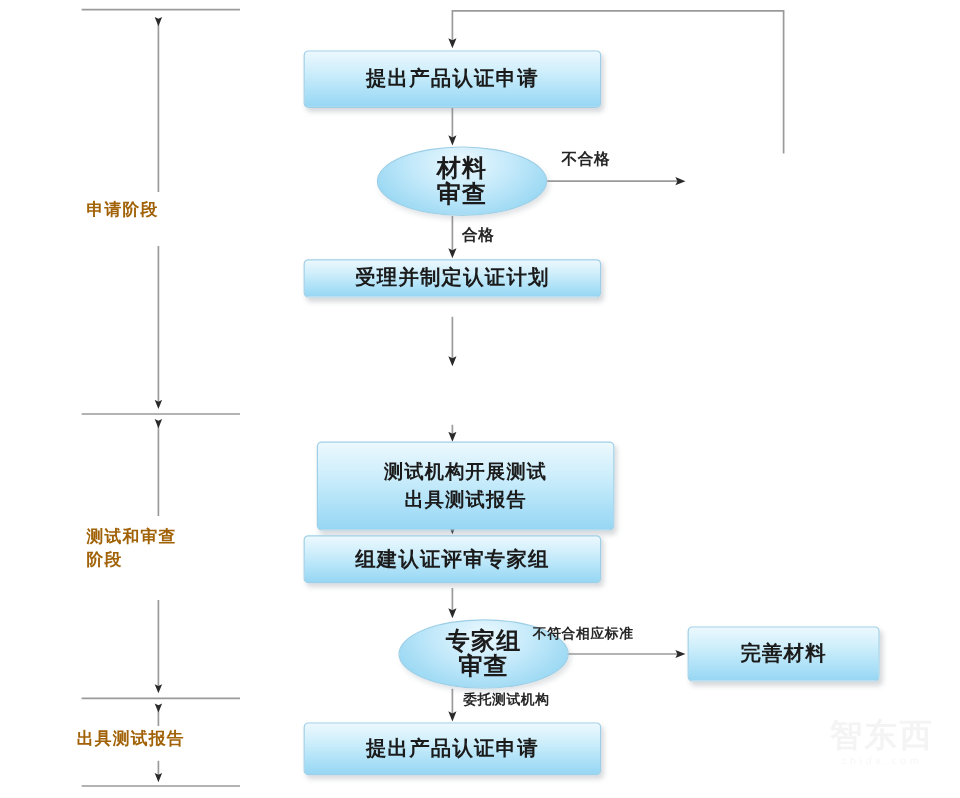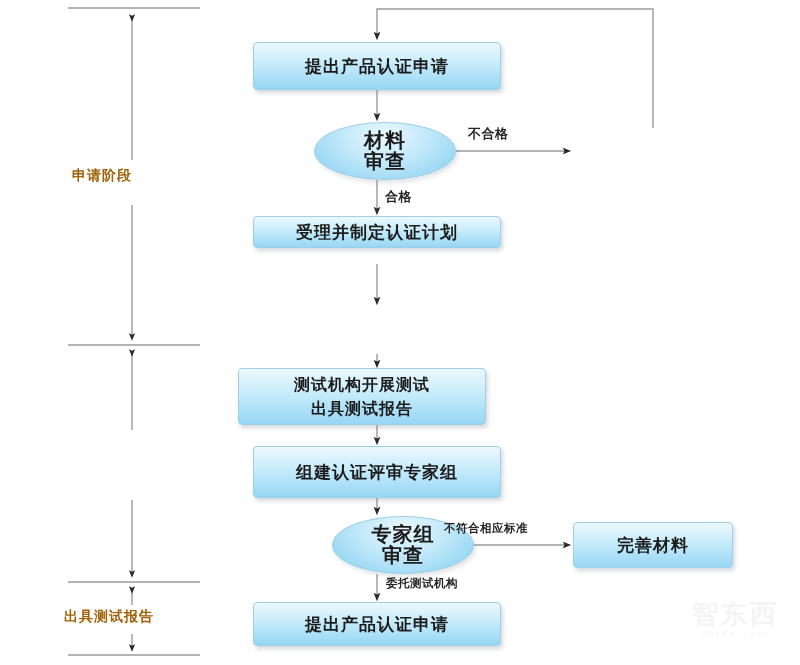--- a/index.html
+++ b/index.html
@@ -131,35 +131,37 @@
 
       <line x1="377" y1="490" x2="377" y2="511" marker-end="url(#ah)"></line>
 
       <path d="M456,545 L567,545" marker-end="url(#ah)"></path>
 
       <line x1="377" y1="574" x2="377" y2="597" marker-end="url(#ah)"></line>
     </g>
   </svg>
 
   <div class="stage-label" style="left:72px;top:166px;width:120px;">申请阶段</div>
+  <div class="stage-label" style="left:72px;top:439px;width:120px;">测试和审查
+阶段</div>
   <div class="stage-label" style="left:64px;top:607px;width:136px;">出具测试报告</div>
 
   <div class="node box" style="left:253px;top:42px;width:248px;height:48px;">提出产品认证申请</div>
 
   <div class="node ellipse" style="left:314px;top:122px;width:142px;height:58px;font-size:20px;line-height:21px;">材料
 审查</div>
 
 
   <div class="node box" style="left:253px;top:216px;width:248px;height:32px;">受理并制定认证计划</div>
 
 
-  <div class="node box" style="left:238px;top:368px;width:248px;height:57px;font-size:16px;line-height:24px;">测试机构开展测试
+  <div class="node box" style="left:264px;top:368px;width:248px;height:74px;font-size:16px;line-height:24px;">测试机构开展测试
 出具测试报告</div>
 
-  <div class="node box" style="left:253px;top:446px;width:248px;height:52px;font-family:Liberation Serif, serif;">组建认证评审专家组</div>
+  <div class="node box" style="left:253px;top:446px;width:248px;height:40px;font-family:Liberation Serif, serif;">组建认证评审专家组</div>
 
   <div class="node ellipse" style="left:332px;top:516px;width:142px;height:58px;font-size:20px;line-height:21px;">专家组
 审查</div>
 
   <div class="node box" style="left:573px;top:522px;width:160px;height:46px;">完善材料</div>
 
   <div class="node box" style="left:253px;top:602px;width:248px;height:44px;">提出产品认证申请</div>
 
   <div class="edge-label" style="left:468px;top:126px;">不合格</div>
   <div class="edge-label" style="left:385px;top:189px;">合格</div>

